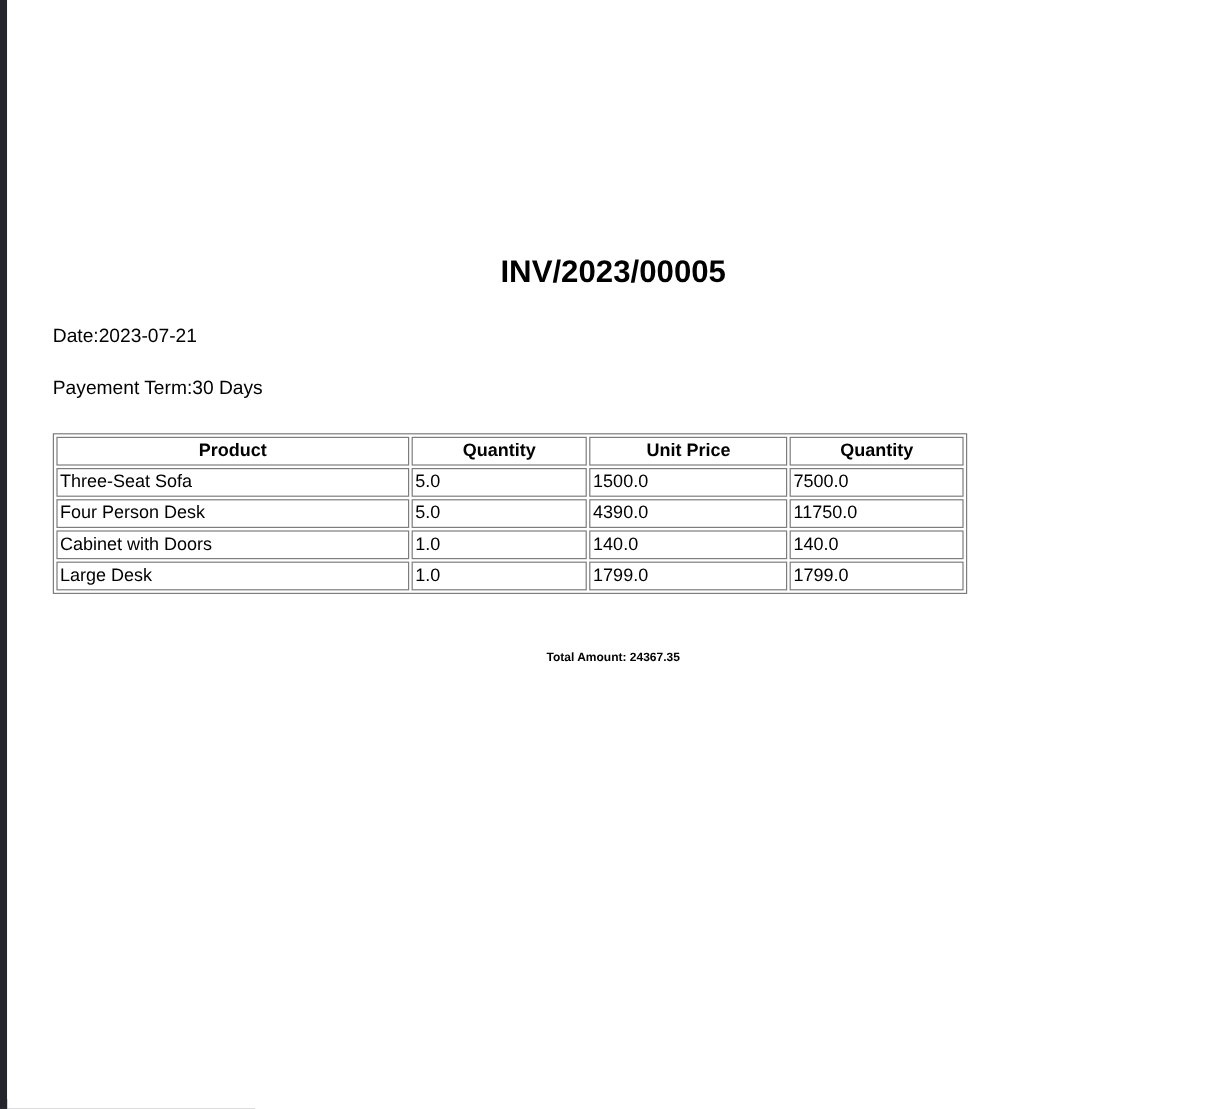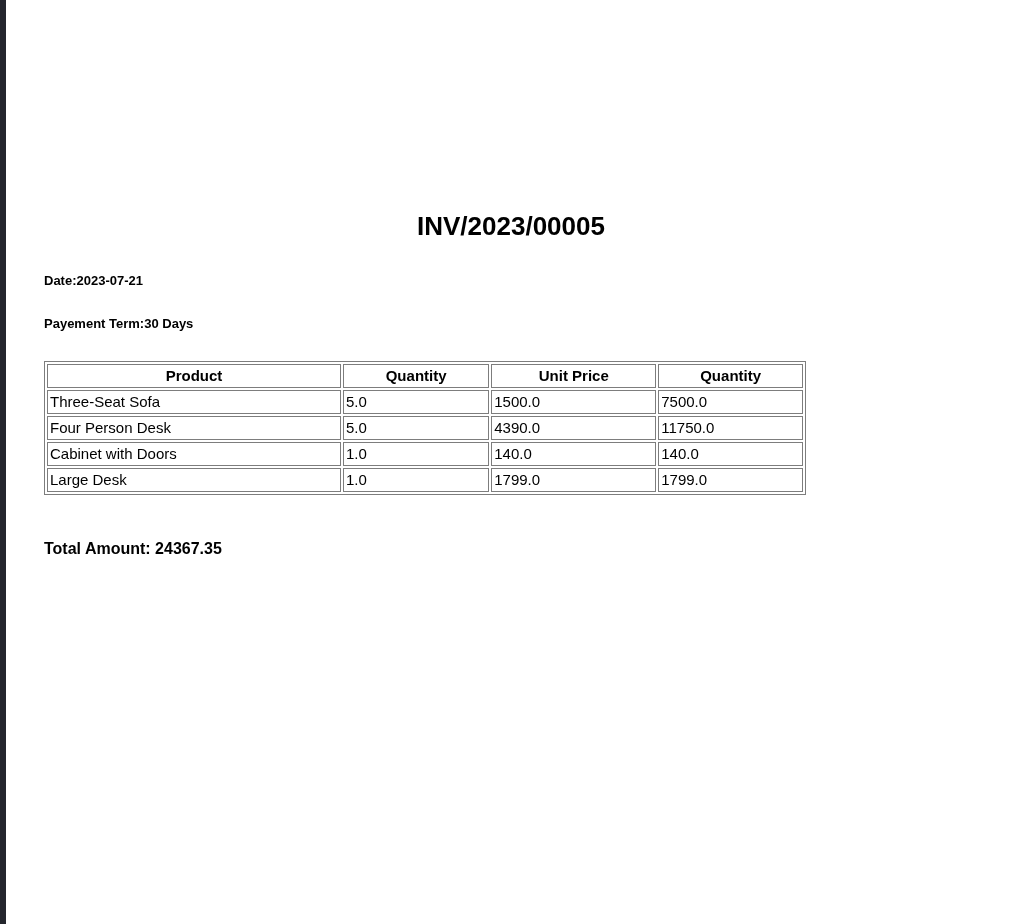--- a/index.html
+++ b/index.html
@@ -49,23 +49,23 @@
     margin: 0;
   }
   .doc-subtitle {
     text-align: center;
     font-size: 26px;
     line-height: 36px;
     font-weight: bold;
     margin: 24px 0 0 0;
   }
   .info-line {
-    font-size: 13px;
+    font-size: 16px;
     line-height: 17px;
-    font-weight: bold;
+    font-weight: normal;
     margin: 26px 0 0 0;
   }
   .info-line:first-of-type {
     margin-top: 28px;
   }
   table.invoice-table {
     margin-top: 29px;
     width: 762px;
     table-layout: fixed;
     border-collapse: separate;
@@ -89,22 +89,22 @@
   table.invoice-table td {
     text-align: left;
     font-weight: normal;
   }
   .col-product  { width: 39.2%; }
   .col-quantity { width: 19.5%; }
   .col-unitprice{ width: 22.0%; }
   .col-subtotal { width: 19.3%; }
   .total-line {
     width: 934px;
-    text-align: left;
-    font-size: 16px;
+    text-align: center;
+    font-size: 10px;
     line-height: 16px;
     font-weight: bold;
     margin-top: 46px;
   }
 </style>
 </head>
 <body>
 
 <div class="edge-bar-left"></div>
 <div class="edge-bar-bottom"></div>

